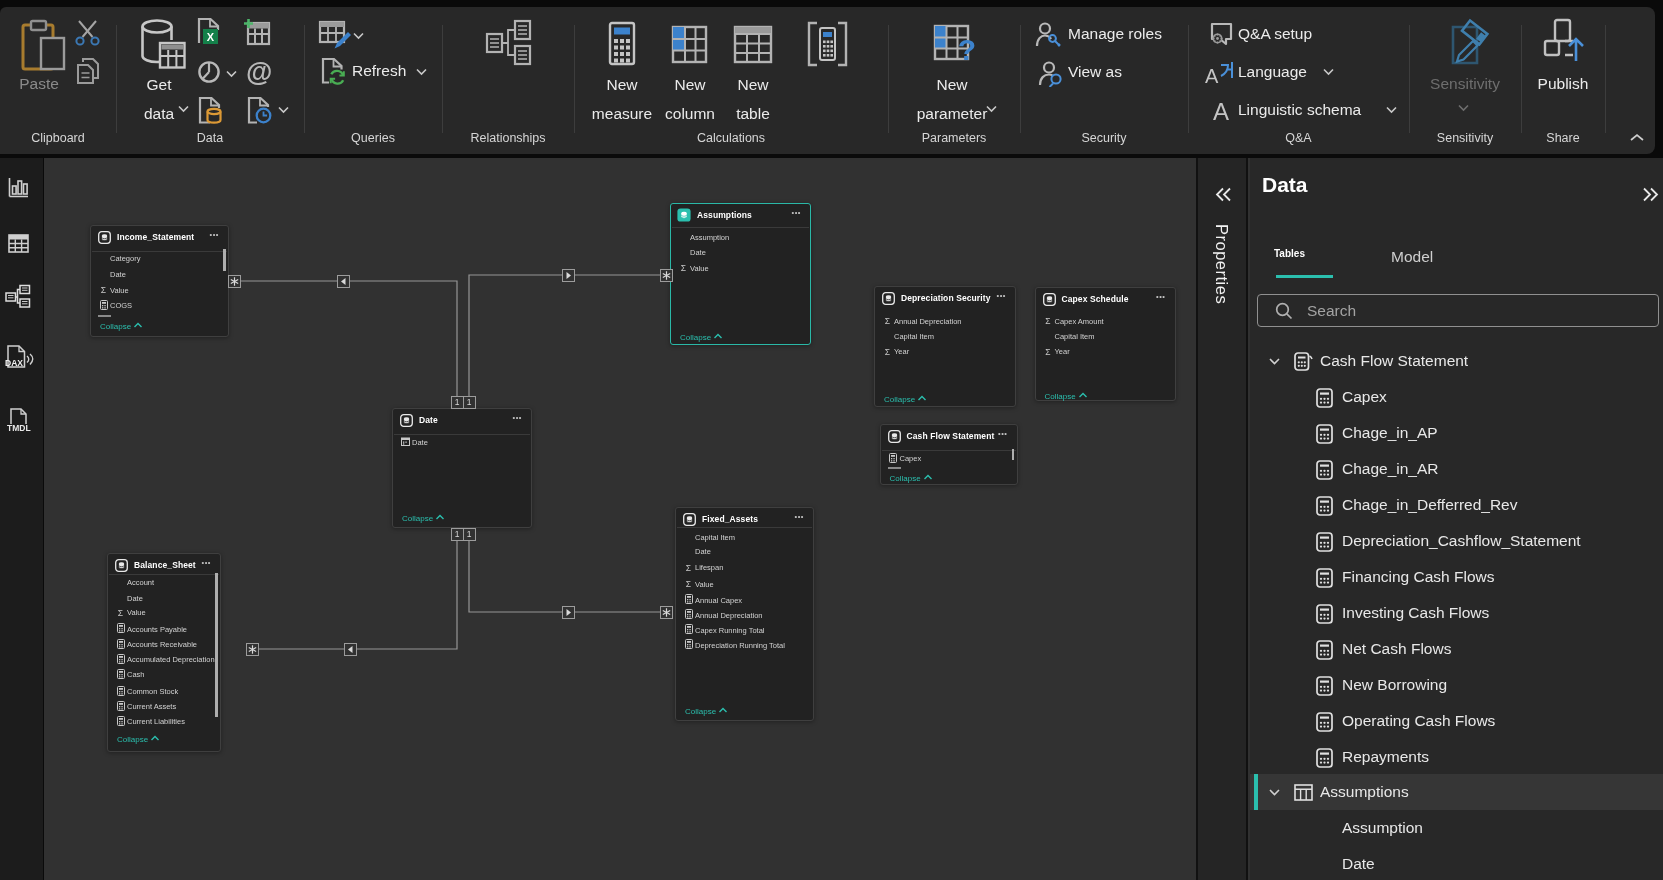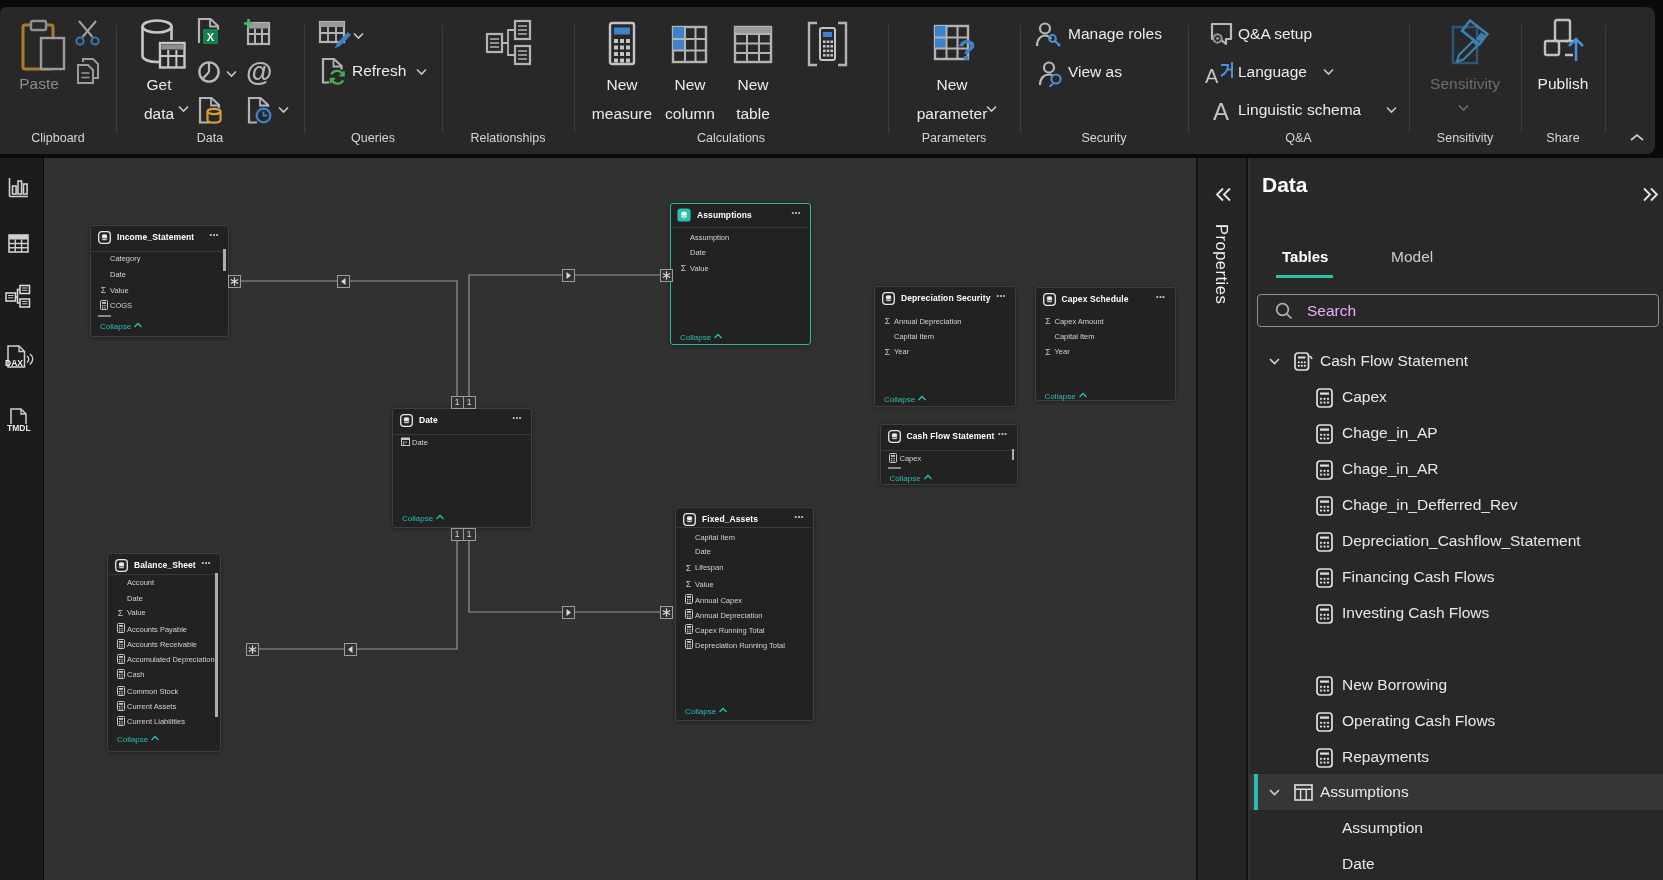--- a/index.html
+++ b/index.html
@@ -631,29 +631,29 @@
 </div>
 
 <div id="datapanel">
  <div class="a" style="left:12px;top:15px;font-size:21px;font-weight:bold;color:#fff">Data</div>
  <svg class="a" style="left:390px;top:29px" width="20" height="15" viewBox="0 0 20 15">
       <g stroke="#e8e8e8" stroke-width="1.8" fill="none">
         <path d="M4 1.5 L10 7.5 L4 13.5"></path>
         <path d="M11 1.5 L17 7.5 L11 13.5"></path>
       </g>
     </svg>
- <div class="a" style="left:32px;top:90px;font-size:15px;font-weight:bold;color:#fff">Tables</div>
+ <div class="a" style="left:24px;top:90px;font-size:10px;font-weight:bold;color:#fff">Tables</div>
  <div class="a" style="left:141px;top:90px;font-size:15.5px;color:#cfcfcf">Model</div>
  <div class="a" style="left:26px;top:117px;width:57px;height:3px;background:#2bbfae"></div>
  <div class="a" style="left:7px;top:136px;width:402px;height:33px;border:1px solid #909090;border-radius:4px">
   <svg class="a" style="left:17px;top:7px" width="18" height="18" viewBox="0 0 18 18">
         <circle cx="7.5" cy="7.5" r="5.8" fill="none" stroke="#b0b0b0" stroke-width="1.7"></circle>
         <path d="M11.8 11.8 L16.5 16.5" stroke="#b0b0b0" stroke-width="1.7"></path>
       </svg>
-  <div class="a" style="left:49px;top:7px;font-size:15.5px;color:#f0abfc">Search</div>
+  <div class="a" style="left:49px;top:7px;font-size:15.5px;color:#a3a3a3">Search</div>
  </div>
  <div class="trow" style="top:185px">
   <svg class="tico2" style="left:18px;top:14px" width="13" height="9">
         <path d="M2 2 L6.5 6.5 L11 2" stroke="#d0d0d0" stroke-width="1.6" fill="none"></path>
       </svg>
   <svg class="tico2" style="left:44px" width="19" height="20" viewBox="0 0 19 20">
         <path d="M15.5 4 q2 1 2.5 3" fill="none" stroke="#e0e0e0" stroke-width="1.5"></path>
         <rect x="1" y="1" width="13.5" height="17" rx="3" fill="none" stroke="#e0e0e0" stroke-width="1.7"></rect>
         <rect x="4" y="4.5" width="7.5" height="2" fill="#e0e0e0"></rect>
         <g fill="#e0e0e0">
@@ -765,20 +765,35 @@
           <circle cx="5" cy="10.8" r="1.15"></circle>
           <circle cx="8.5" cy="10.8" r="1.15"></circle>
           <circle cx="12" cy="10.8" r="1.15"></circle>
           <circle cx="5" cy="14.6" r="1.15"></circle>
           <circle cx="8.5" cy="14.6" r="1.15"></circle>
           <circle cx="12" cy="14.6" r="1.15"></circle>
         </g>
       </svg>
       <div class="ttext" style="left:92px">Investing Cash Flows</div>
     </div>
+ <div class="trow" style="top:473px">
+      <svg class="tico2" style="left:66px" width="17" height="20" viewBox="0 0 17 20">
+        <rect x="1" y="1" width="15" height="18" rx="3" fill="none" stroke="#e0e0e0" stroke-width="1.7"></rect>
+        <rect x="4" y="4.5" width="9" height="2.2" fill="#e0e0e0"></rect>
+        <g fill="#e0e0e0">
+          <circle cx="5" cy="10.8" r="1.15"></circle>
+          <circle cx="8.5" cy="10.8" r="1.15"></circle>
+          <circle cx="12" cy="10.8" r="1.15"></circle>
+          <circle cx="5" cy="14.6" r="1.15"></circle>
+          <circle cx="8.5" cy="14.6" r="1.15"></circle>
+          <circle cx="12" cy="14.6" r="1.15"></circle>
+        </g>
+      </svg>
+      <div class="ttext" style="left:92px">Net Cash Flows</div>
+    </div>
  <div class="trow" style="top:509px">
       <svg class="tico2" style="left:66px" width="17" height="20" viewBox="0 0 17 20">
         <rect x="1" y="1" width="15" height="18" rx="3" fill="none" stroke="#e0e0e0" stroke-width="1.7"></rect>
         <rect x="4" y="4.5" width="9" height="2.2" fill="#e0e0e0"></rect>
         <g fill="#e0e0e0">
           <circle cx="5" cy="10.8" r="1.15"></circle>
           <circle cx="8.5" cy="10.8" r="1.15"></circle>
           <circle cx="12" cy="10.8" r="1.15"></circle>
           <circle cx="5" cy="14.6" r="1.15"></circle>
           <circle cx="8.5" cy="14.6" r="1.15"></circle>

